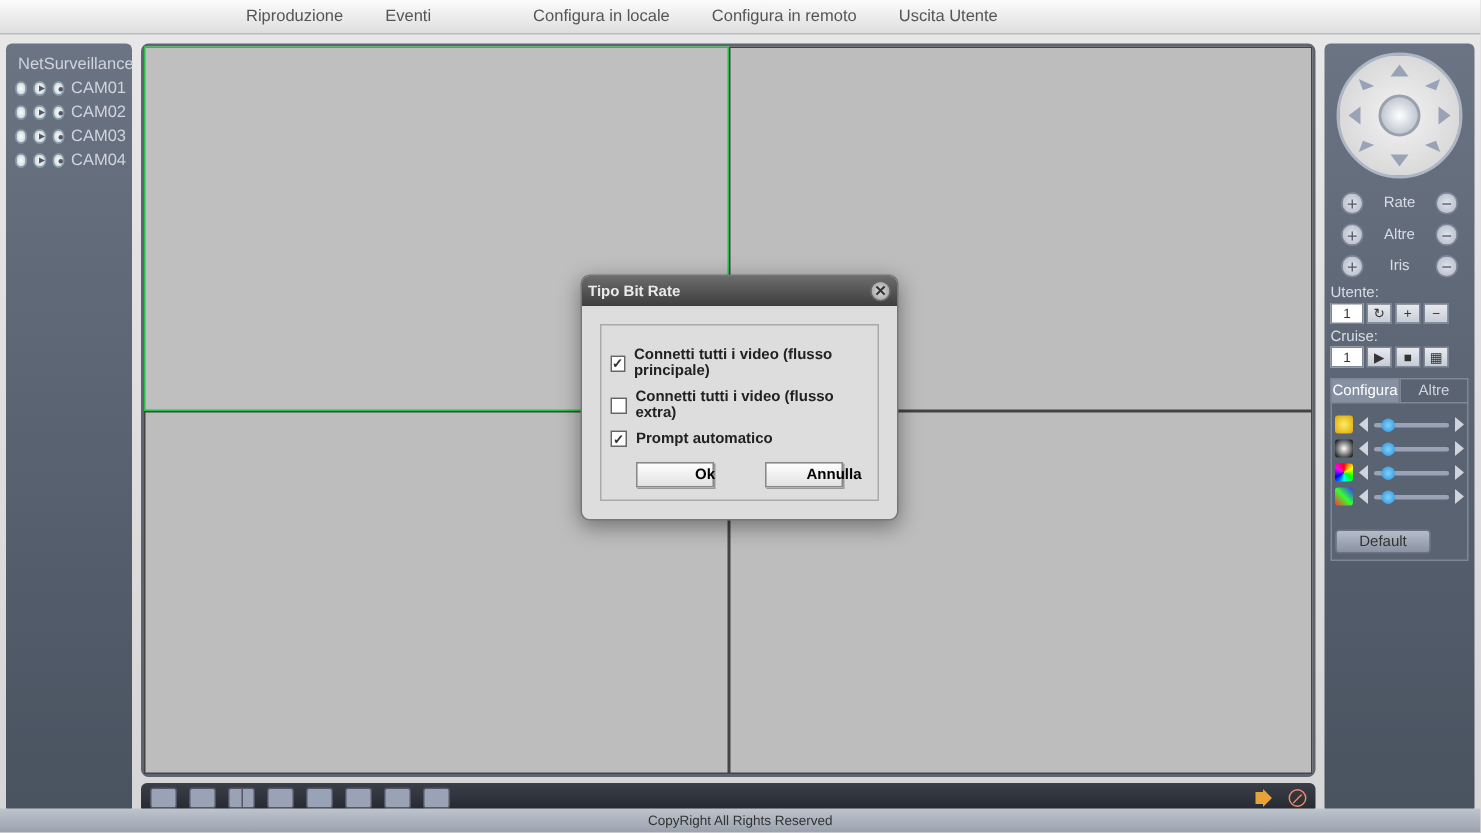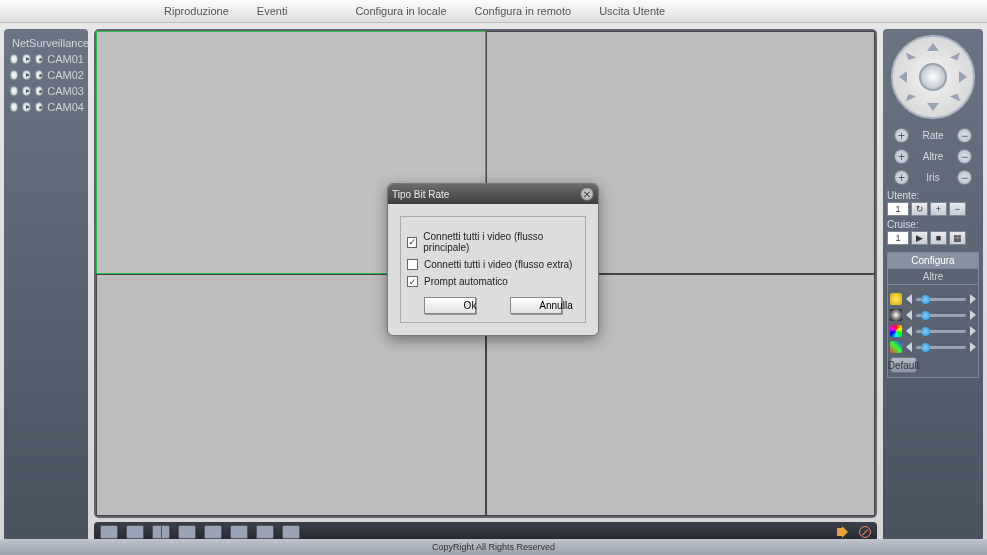--- a/index.html
+++ b/index.html
@@ -62,35 +62,35 @@
 
   .pmrow{display:flex;align-items:center;justify-content:center;gap:6px;width:100%;margin:3px 0;}
   .circle-btn{width:15px;height:15px;border-radius:50%;background:radial-gradient(#e0e4ea,#aeb6c5);border:1px solid #7c8594;display:flex;align-items:center;justify-content:center;color:#556;font-size:12px;line-height:1;cursor:pointer;}
   .pmlabel{width:36px;text-align:center;font-size:10px;}
 
   .sectionlabel{width:100%;text-align:left;font-size:10px;margin-top:2px;}
   .minirow{display:flex;gap:2px;width:100%;margin:1px 0;}
   .minibox{height:14px;background:linear-gradient(#e8eaee,#c6ccd6);border:1px solid #7e8796;flex:0 0 17px;display:flex;align-items:center;justify-content:center;font-size:9px;color:#333;cursor:pointer;}
   .minibox.wide{flex:0 0 22px;background:#fff;}
 
-  .tabs{display:flex;width:100%;margin-top:6px;font-size:10px;flex-direction:column;}
+  .tabs{display:flex;width:100%;margin-top:6px;font-size:10px;}
   .tab{flex:1;text-align:center;padding:2px 0;background:#5a6372;border:1px solid #7e8796;border-bottom:none;cursor:pointer;color:#cfd4dd;}
   .tab.active{background:#8690a0;color:#fff;}
   .tabbody{width:100%;background:#5a6372;border:1px solid #7e8796;padding:4px 2px;}
   .sliderrow{display:flex;align-items:center;gap:4px;margin:4px 0;}
   .coloricon{width:12px;height:12px;border-radius:2px;}
   .arrow-l,.arrow-r{width:0;height:0;cursor:pointer;}
   .arrow-l{border-top:5px solid transparent;border-bottom:5px solid transparent;border-right:6px solid #cfd4dd;}
   .arrow-r{border-top:5px solid transparent;border-bottom:5px solid transparent;border-left:6px solid #cfd4dd;}
   .track{flex:1;height:3px;background:#9aa3b5;position:relative;border-radius:2px;}
   .thumb{position:absolute;left:10%;top:-3px;width:9px;height:9px;border-radius:50%;background:radial-gradient(#7fd1ff,#2a8fd4);}
-  .defaultbtn{margin-top:4px;width:27px;height:16px;background:linear-gradient(#b5bcc9,#8a93a3);border:1px solid #6b7483;border-radius:3px;font-size:10px;color:#333;display:flex;align-items:center;justify-content:center;cursor:pointer;}
-
-  
-  .modal { position:absolute; left:387px; top:183px; width:212px; background:#ddd; border:1px solid #777; border-radius:6px; box-shadow:0 4px 14px rgba(0,0,0,0.4);}
+  .defaultbtn{margin-top:16px;width:64px;height:16px;background:linear-gradient(#b5bcc9,#8a93a3);border:1px solid #6b7483;border-radius:3px;font-size:10px;color:#333;display:flex;align-items:center;justify-content:center;cursor:pointer;}
+
+  
+  .modal { position:absolute; left:387px; top:183px; width:212px; background:#ddd; border:1px solid #777; border-radius:6px; box-shadow:0 4px 14px rgba(0,0,0,0.4);font-weight:bold;}
   .modal .titlebar{height:20px;background:linear-gradient(#6c6c6c,#3e3e3e);border-radius:5px 5px 0 0;display:flex;align-items:center;justify-content:space-between;padding:0 4px;color:#eaeaea;font-size:10px;}
   .modal .closebtn{width:14px;height:14px;border-radius:50%;background:radial-gradient(#ddd,#999);border:1px solid #666;display:flex;align-items:center;justify-content:center;color:#333;font-size:10px;cursor:pointer;}
   .modal .body{padding:12px;}
   .modal fieldset{border:1px solid #aaa;padding:8px 6px;}
   .modal .optrow{display:flex;align-items:center;gap:6px;font-size:10px;color:#222;margin:6px 0;}
   .modal .cbx{width:11px;height:11px;border:1px solid #666;background:#fff;display:flex;align-items:center;justify-content:center;font-size:9px;color:#333;}
   .modal .btnrow{display:flex;justify-content:space-around;margin-top:10px;}
   .modal .mbtn{width:52px;height:17px;border:1px solid #888;background:linear-gradient(#fefefe,#e2e2e2);font-size:10px;display:flex;align-items:center;justify-content:center;cursor:pointer;box-shadow:1px 1px 0 #999;padding-left:40px;}
 
   

